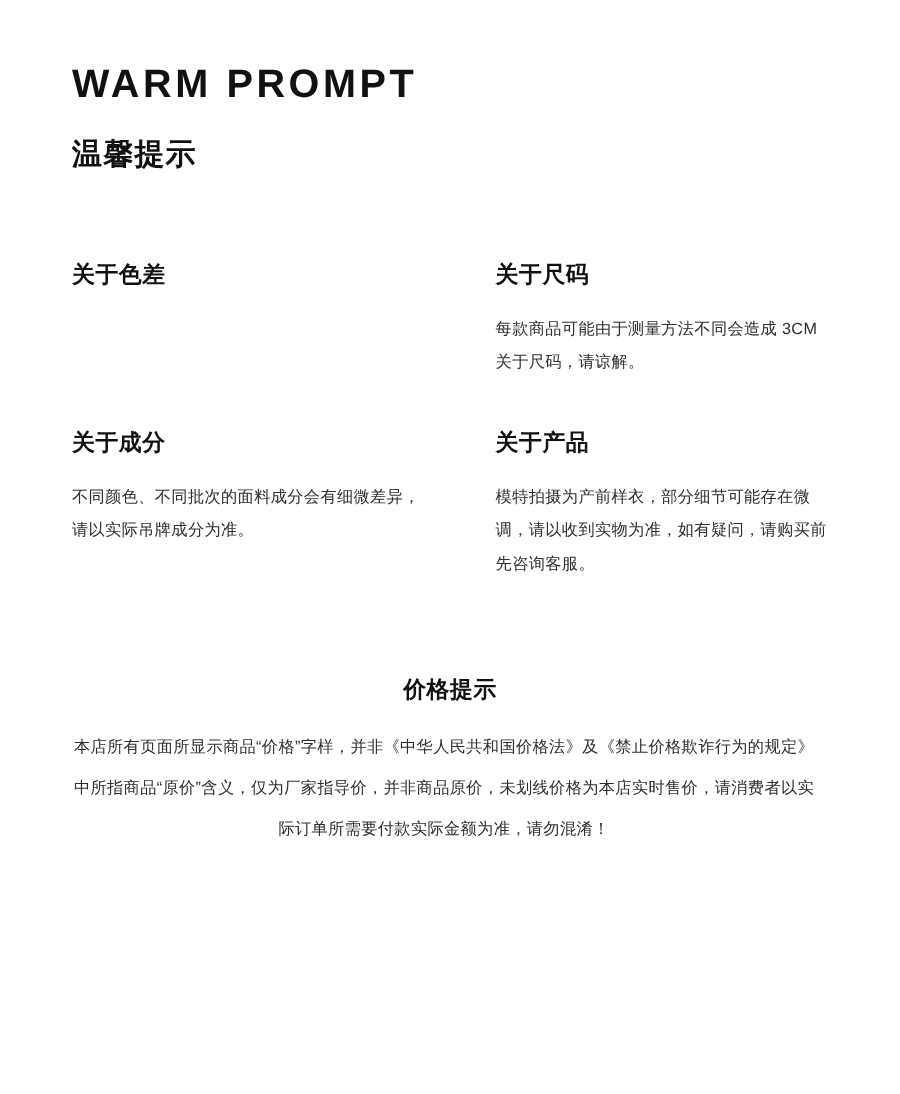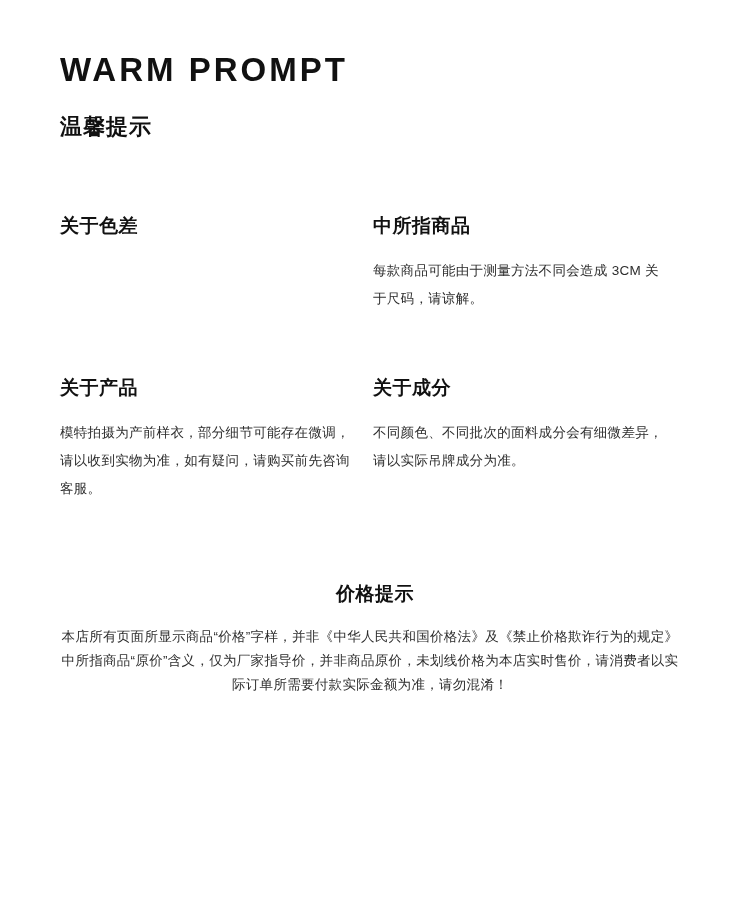--- a/index.html
+++ b/index.html
@@ -26,34 +26,35 @@
   }
   .title-en {
     font-size: 33px;
     font-weight: bold;
     letter-spacing: 3px;
     color: #111111;
     line-height: 1.1;
     margin: 0;
   }
   .title-cn {
-    font-size: 22px;
+    font-size: 25px;
     font-weight: bold;
     letter-spacing: 1px;
     color: #111111;
     margin: 26px 0 0 0;
     line-height: 1.2;
   }
   .grid {
     margin-top: 72px;
     padding: 0 60px 0 60px;
     display: grid;
     grid-template-columns: 313px 1fr;
     column-gap: 0px;
     row-gap: 62px;
+    gap: 40px;
   }
   .block {
     max-width: 290px;
   }
   .block-title {
     font-size: 19px;
     font-weight: bold;
     color: #111111;
     margin: 0 0 18px 0;
     letter-spacing: 0.5px;
@@ -72,21 +73,21 @@
   }
   .price-title {
     font-size: 19px;
     font-weight: bold;
     color: #111111;
     margin: 0 0 18px 0;
     letter-spacing: 0.5px;
   }
   .price-text {
     font-size: 13.5px;
-    line-height: 24px;
+    line-height: 34px;
     color: #2e2e2e;
     margin: 0;
     letter-spacing: 0.3px;
     max-width: 620px;
   }
 </style>
 </head>
 <body>
 
 <div class="page">
@@ -96,32 +97,32 @@
     <h2 class="title-cn">温馨提示</h2>
   </div>
 
   <div class="grid">
 
     <div class="block">
       <div class="block-title">关于色差</div>
     </div>
 
     <div class="block">
-      <div class="block-title">中所指商品</div>
+      <div class="block-title">关于尺码</div>
       <p class="block-text">每款商品可能由于测量方法不同会造成 3CM 关于尺码，请谅解。</p>
+    </div>
+
+    <div class="block">
+      <div class="block-title">关于成分</div>
+      <p class="block-text">不同颜色、不同批次的面料成分会有细微差异，请以实际吊牌成分为准。</p>
     </div>
 
     <div class="block">
       <div class="block-title">关于产品</div>
       <p class="block-text">模特拍摄为产前样衣，部分细节可能存在微调，请以收到实物为准，如有疑问，请购买前先咨询客服。</p>
-    </div>
-
-    <div class="block">
-      <div class="block-title">关于成分</div>
-      <p class="block-text">不同颜色、不同批次的面料成分会有细微差异，请以实际吊牌成分为准。</p>
     </div>
 
   </div>
 
   <div class="price-section">
     <div class="price-title">价格提示</div>
     <p class="price-text">本店所有页面所显示商品“价格”字样，并非《中华人民共和国价格法》及《禁止价格欺诈行为的规定》中所指商品“原价”含义，仅为厂家指导价，并非商品原价，未划线价格为本店实时售价，请消费者以实际订单所需要付款实际金额为准，请勿混淆！</p>
   </div>
 
 </div>

